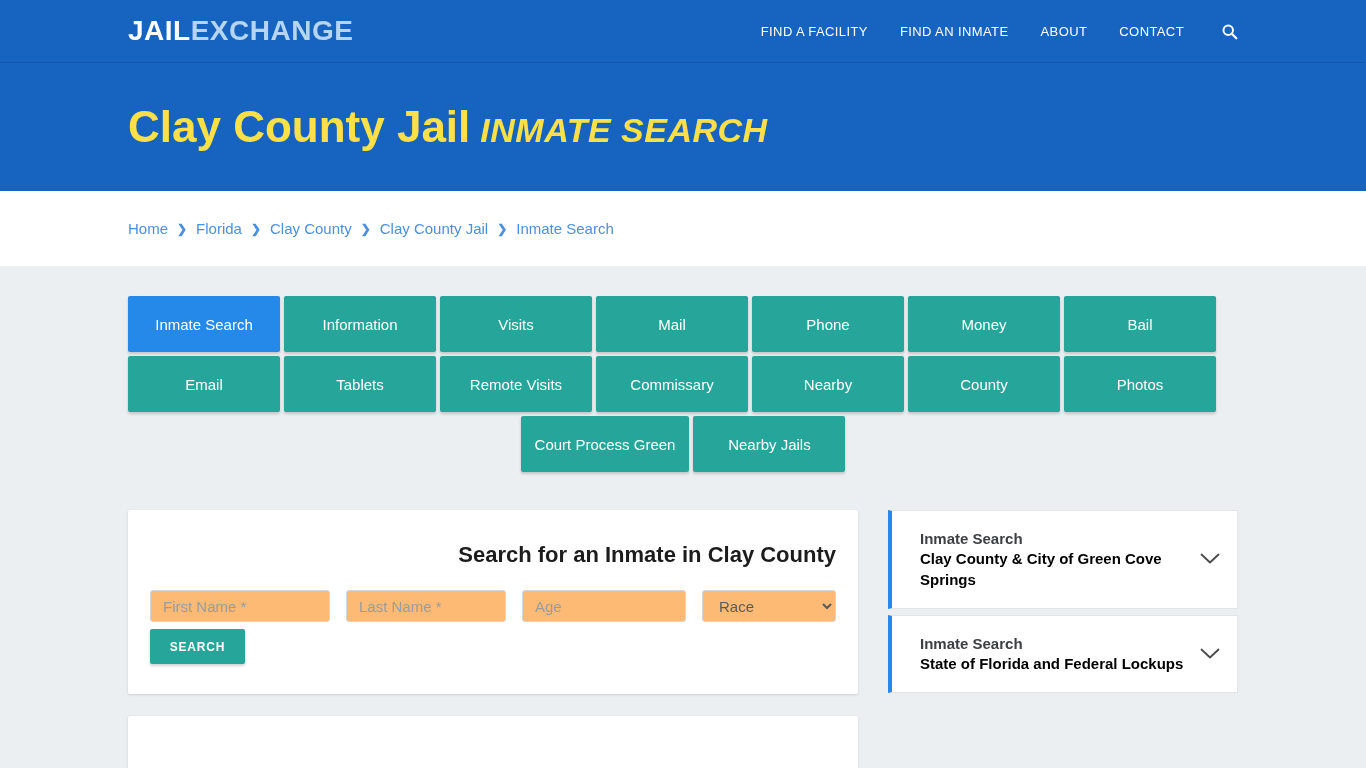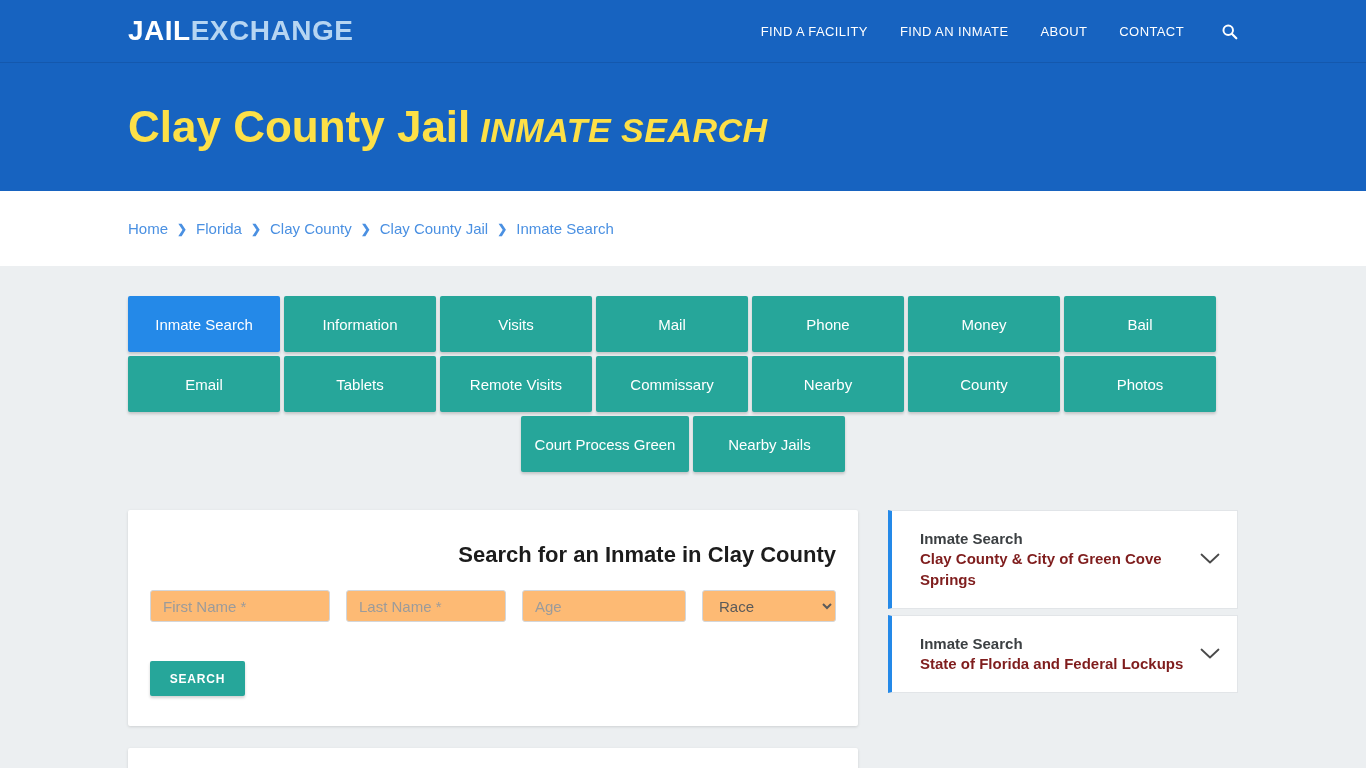--- a/index.html
+++ b/index.html
@@ -183,21 +183,21 @@
     font-family: "Liberation Sans", sans-serif;
     outline: none;
   }
   .formrow input::placeholder { color: #9b9b9b; }
   .fld-first { width: 180px; }
   .fld-last  { width: 160px; }
   .fld-age   { width: 164px; }
   .fld-race  { width: 161px; color: #6b6b6b; }
 
   .searchbtn {
-    margin-top: 39px;
+    margin-top: 7px;
     height: 35px;
     width: 95px;
     background: #26a69a;
     color: #ffffff;
     font-size: 12px;
     font-weight: bold;
     letter-spacing: 0.8px;
     border: none;
     border-radius: 2px;
     box-shadow: 0 2px 3px rgba(0,0,0,0.18);
@@ -227,21 +227,21 @@
   .acc-text { flex: 1; }
   .acc-line1 {
     font-size: 15px;
     font-weight: bold;
     color: #3c4043;
     line-height: 1.35;
   }
   .acc-line2 {
     font-size: 15px;
     font-weight: bold;
-    color: #7f1d1d;
+    color: #000000;
     line-height: 1.35;
   }
   .chev {
     width: 22px;
     height: 22px;
     margin-left: 10px;
     flex: none;
     display: flex;
     align-items: center;
     justify-content: center;

